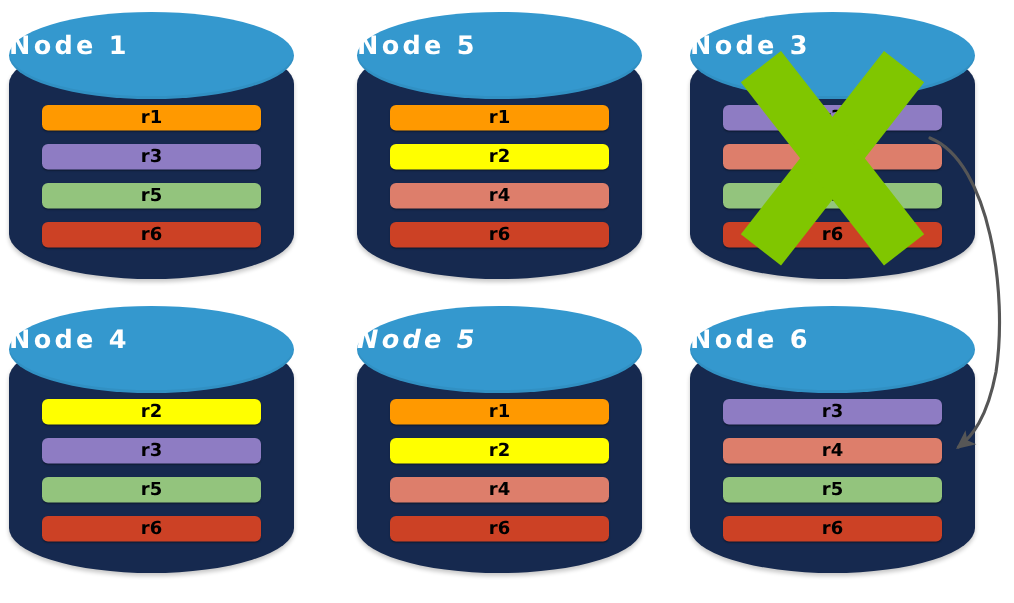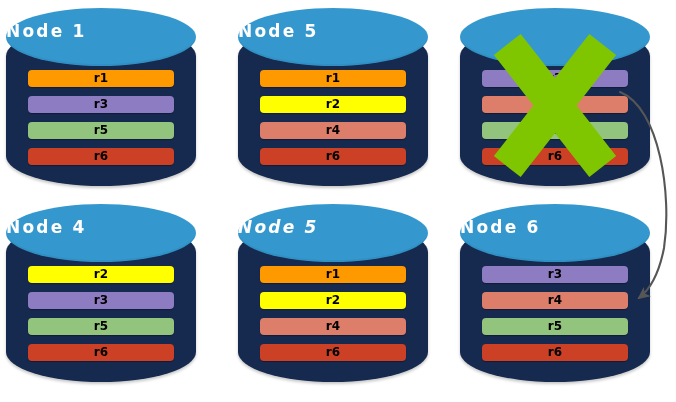--- a/index.html
+++ b/index.html
@@ -138,20 +138,21 @@
       <div class="bar" style="background: rgb(255, 153, 0);">r1</div>
       <div class="bar" style="background: rgb(255, 255, 0);">r2</div>
       <div class="bar" style="background: rgb(221, 126, 107);">r4</div>
       <div class="bar" style="background: rgb(204, 65, 37);">r6</div>
     </div>
   </div>
 
   <div class="node" style="left:460px; top:8px;">
     <div class="cyl-body" style="background: rgb(22, 41, 79);"></div>
     <div class="cyl-top" style="background: rgb(52, 152, 206);"></div>
+    <div class="node-label" style="color: rgb(255, 255, 255);">Node 3</div>
     <div class="bars">
       <div class="bar" style="background: rgb(142, 124, 195);">r3</div>
       <div class="bar" style="background: rgb(221, 126, 107);">r4</div>
       <div class="bar" style="background: rgb(147, 196, 125);">r5</div>
       <div class="bar" style="background: rgb(204, 65, 37);">r6</div>
     </div>
     <div class="fail-x">
       <div class="stroke s1" style="background: rgb(128, 198, 0);"></div>
       <div class="stroke s2" style="background: rgb(128, 198, 0);"></div>
     </div>

